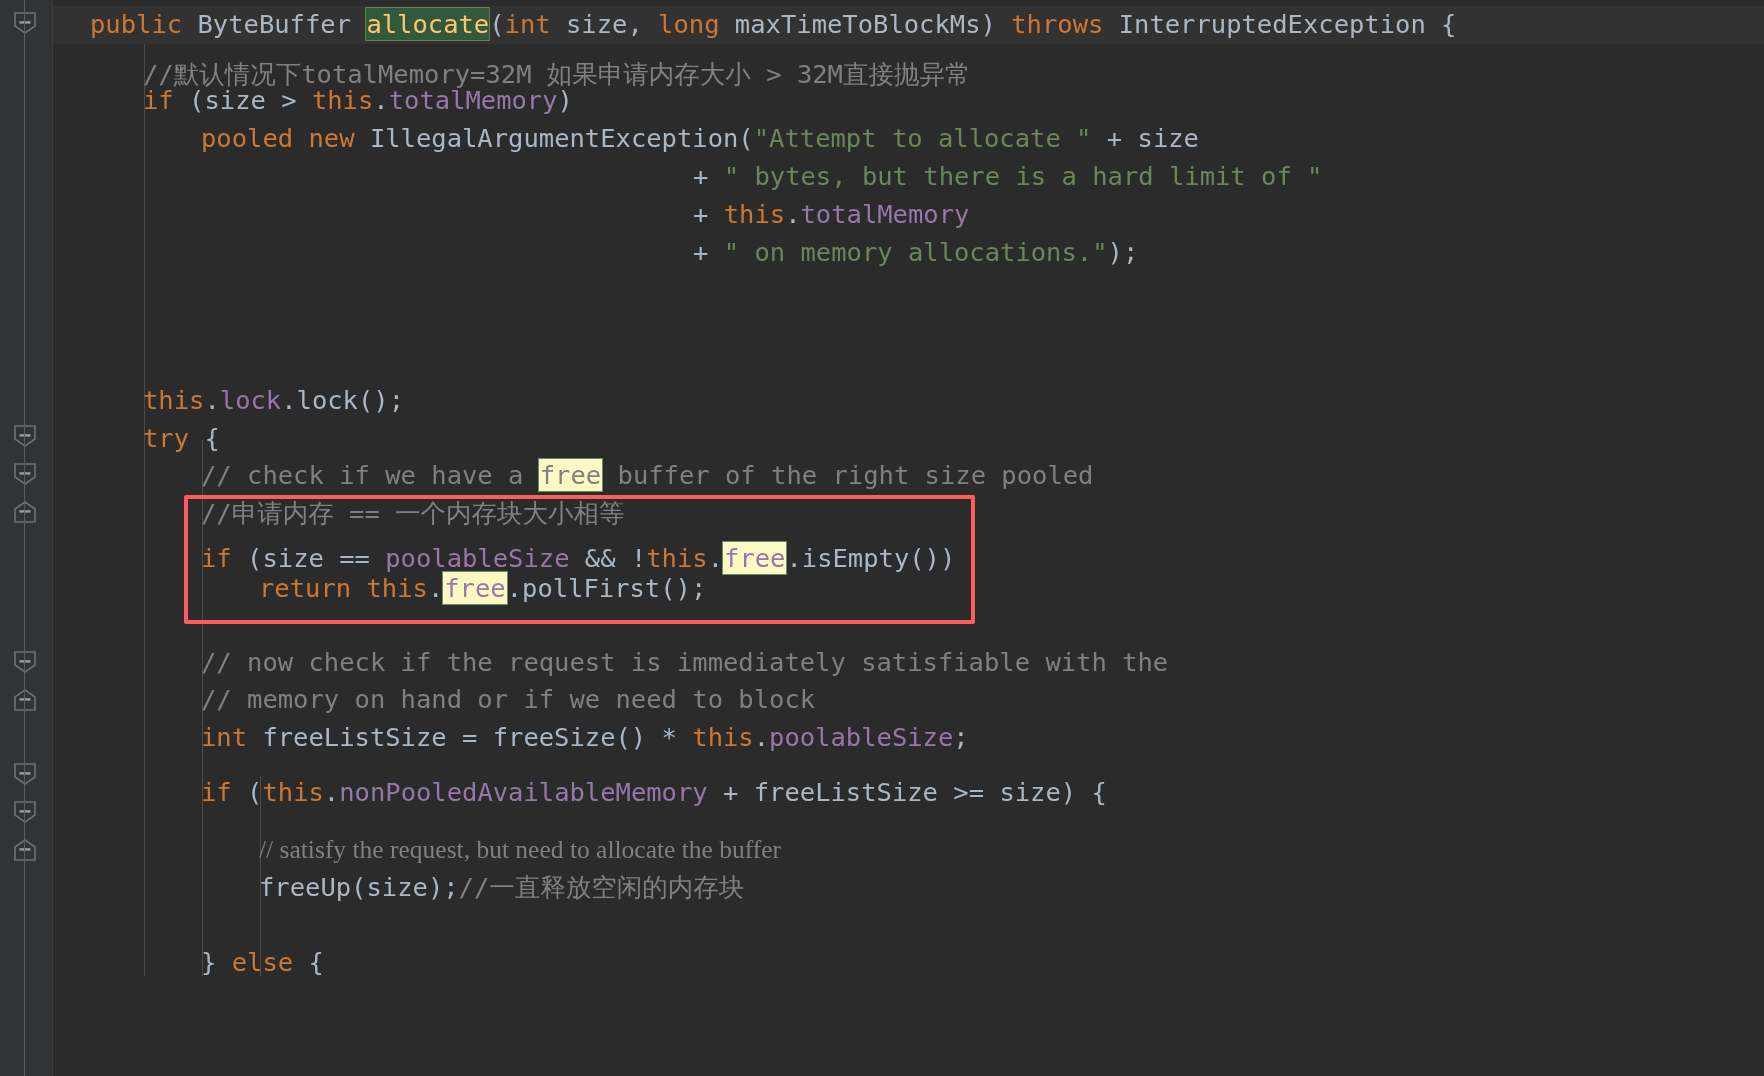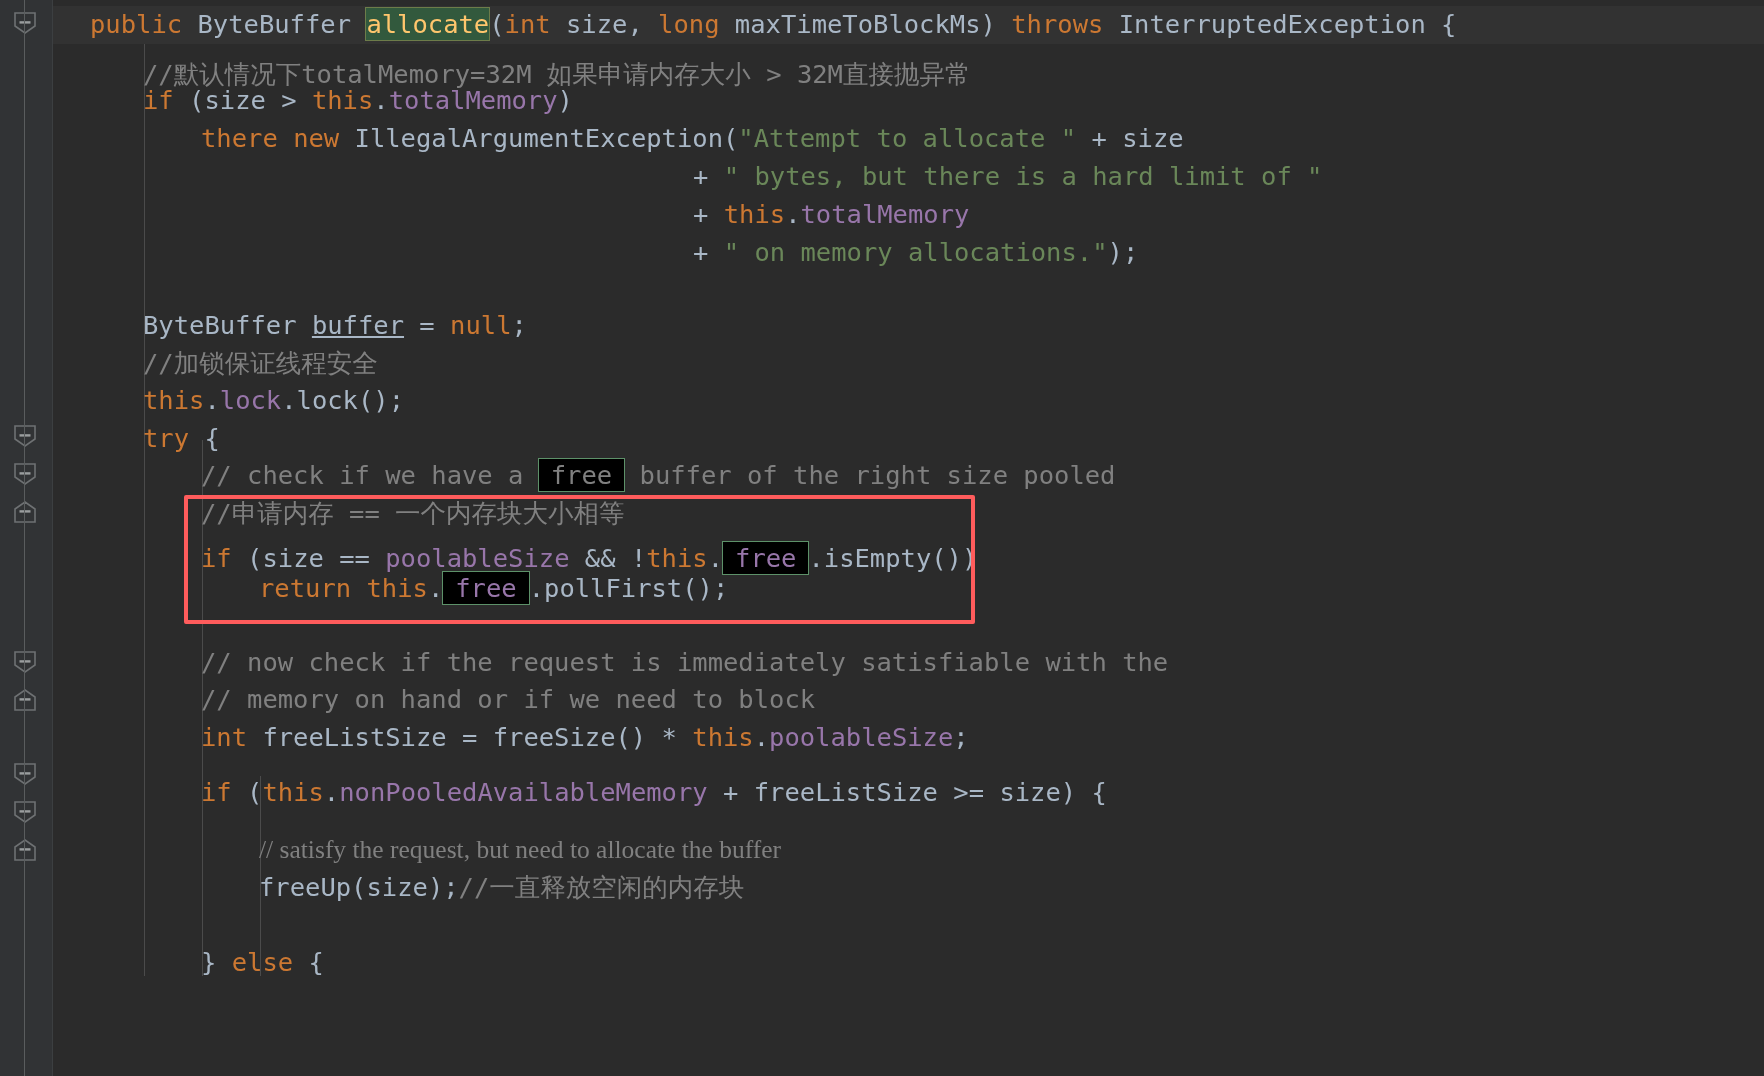--- a/index.html
+++ b/index.html
@@ -76,23 +76,23 @@
   .kw   { color: #cc7832; }
   .txt  { color: #a9b7c6; }
   .cmt  { color: #808080; }
   .str  { color: #6a8759; }
   .fld  { color: #9876aa; }
   .cls  { color: #a9b7c6; }
   .und  { text-decoration: underline; text-decoration-color: #a9b7c6; }
 
   
   .hl-green {
-    background: #000000;
+    background: #fef9c3;
     box-shadow: 0 0 0 1px #5d9169;
-    padding: 1px 12px;
+    padding: 1px 1px;
   }
   .hl-olive {
     background: #32593d;
     box-shadow: 0 0 0 1px #6d7c4a;
     padding: 1px 0;
   }
 
   
   #annotation-box {
     position: absolute;
@@ -166,27 +166,25 @@
   <div id="gutter-divider"></div>
 
   <div id="code-layer">
       <div class="indent-guide" style="left: 91px; top: 44px; height: 932px;"></div>
       <div class="indent-guide" style="left: 149px; top: 440px; height: 536px;"></div>
       <div class="indent-guide" style="left: 207px; top: 776px; height: 200px;"></div>
       <div class="line-hl" style="top: 6px;"></div>
       <div class="code-line" style="top: 6px; padding-left: 37px;"><span class="kw">public</span><span class="txt"> </span><span class="cls">ByteBuffer</span><span class="txt"> </span><span class="txt hl-olive" style="color: rgb(255, 198, 109);">allocate</span><span class="txt">(</span><span class="kw">int</span><span class="txt"> size, </span><span class="kw">long</span><span class="txt"> maxTimeToBlockMs) </span><span class="kw">throws</span><span class="txt"> InterruptedException {</span></div>
       <div class="code-line" style="top: 56px; padding-left: 90px;"><span class="cmt">//默认情况下totalMemory=32M 如果申请内存大小 &gt; 32M直接抛异常</span></div>
       <div class="code-line" style="top: 82px; padding-left: 90px;"><span class="kw">if</span><span class="txt"> (size &gt; </span><span class="kw">this</span><span class="txt">.</span><span class="fld">totalMemory</span><span class="txt">)</span></div>
-      <div class="code-line" style="top: 120px; padding-left: 148px;"><span class="kw">there</span><span class="txt"> </span><span class="kw">new</span><span class="txt"> IllegalArgumentException(</span><span class="str">"Attempt to allocate "</span><span class="txt"> + size</span></div>
+      <div class="code-line" style="top: 120px; padding-left: 148px;"><span class="kw">pooled</span><span class="txt"> </span><span class="kw">new</span><span class="txt"> IllegalArgumentException(</span><span class="str">"Attempt to allocate "</span><span class="txt"> + size</span></div>
       <div class="code-line" style="top: 158px; padding-left: 640px;"><span class="txt">+ </span><span class="str">" bytes, but there is a hard limit of "</span></div>
       <div class="code-line" style="top: 196px; padding-left: 640px;"><span class="txt">+ </span><span class="kw">this</span><span class="txt">.</span><span class="fld">totalMemory</span></div>
       <div class="code-line" style="top: 234px; padding-left: 640px;"><span class="txt">+ </span><span class="str">" on memory allocations."</span><span class="txt">);</span></div>
       <div class="code-line" style="top: 272px; padding-left: 90px;"></div>
-      <div class="code-line" style="top: 307px; padding-left: 90px;"><span class="cls">ByteBuffer</span><span class="txt"> </span><span class="txt und">buffer</span><span class="txt"> = </span><span class="kw">null</span><span class="txt">;</span></div>
-      <div class="code-line" style="top: 345px; padding-left: 90px;"><span class="cmt">//加锁保证线程安全</span></div>
       <div class="code-line" style="top: 382px; padding-left: 90px;"><span class="kw">this</span><span class="txt">.</span><span class="fld">lock</span><span class="txt">.lock();</span></div>
       <div class="code-line" style="top: 420px; padding-left: 90px;"><span class="kw">try</span><span class="txt"> {</span></div>
       <div class="code-line" style="top: 457px; padding-left: 148px;"><span class="cmt">// check if we have a </span><span class="cmt hl-green">free</span><span class="cmt"> buffer of the right size pooled</span></div>
       <div class="code-line" style="top: 495px; padding-left: 148px;"><span class="cmt">//申请内存 == 一个内存块大小相等</span></div>
       <div class="code-line" style="top: 540px; padding-left: 148px;"><span class="kw">if</span><span class="txt"> (size == </span><span class="fld">poolableSize</span><span class="txt"> &amp;&amp; !</span><span class="kw">this</span><span class="txt">.</span><span class="fld hl-green">free</span><span class="txt">.isEmpty())</span></div>
       <div class="code-line" style="top: 570px; padding-left: 206px;"><span class="kw">return</span><span class="txt"> </span><span class="kw">this</span><span class="txt">.</span><span class="fld hl-green">free</span><span class="txt">.pollFirst();</span></div>
       <div class="code-line" style="top: 608px; padding-left: 148px;"></div>
       <div class="code-line" style="top: 644px; padding-left: 148px;"><span class="cmt">// now check if the request is immediately satisfiable with the</span></div>
       <div class="code-line" style="top: 681px; padding-left: 148px;"><span class="cmt">// memory on hand or if we need to block</span></div>
       <div class="code-line" style="top: 719px; padding-left: 148px;"><span class="kw">int</span><span class="txt"> freeListSize = freeSize() * </span><span class="kw">this</span><span class="txt">.</span><span class="fld">poolableSize</span><span class="txt">;</span></div>

